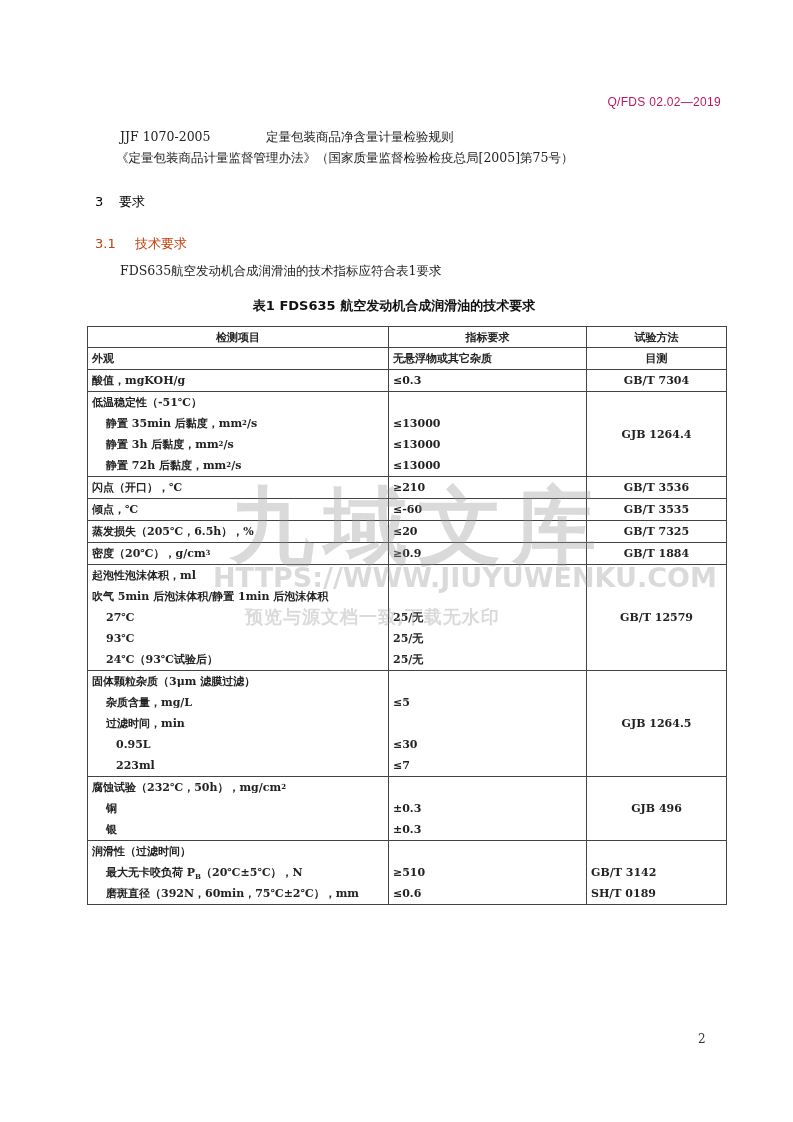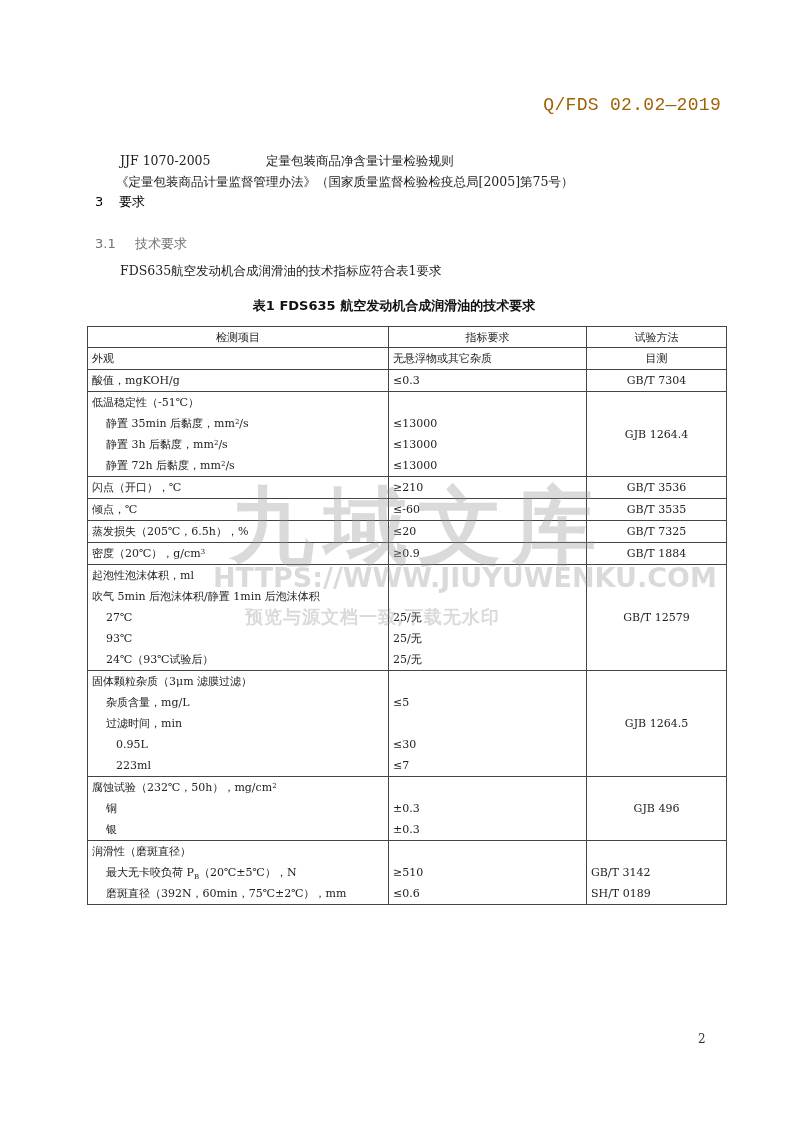--- a/index.html
+++ b/index.html
@@ -1,33 +1,33 @@
 <!DOCTYPE html>
 <html><head>
 <meta charset="utf-8">
 <style>
   html, body { margin:0; padding:0; background:#ffffff; }
   body { width:793px; height:1122px; position:relative; overflow:hidden;
          font-family:"DejaVu Serif","Liberation Serif",serif; color:#222; }
   .abs { position:absolute; white-space:nowrap; }
-  .docnum { right:72px; top:95px; font-family:Liberation Mono, monospace; font-size:18px; letter-spacing:0.3px; color:#a16207; }
-  .ref { left:120px; font-size:12.5px; color:#222;margin-top:24px; }
+  .docnum { right:72px; top:95px; font-family:Liberation Sans, sans-serif; font-size:12px; letter-spacing:0.3px; color:#be185d; }
+  .ref { left:120px; font-size:12.5px; color:#222; }
   .ref1 { top:129px; }
   .ref1 .code { display:inline-block; width:146px; }
   .ref2 { top:150px; left:116px; }
   .h3 { left:95px; top:193px; font-family:"DejaVu Sans","Liberation Sans",sans-serif; font-size:13px; color:#000000; }
   .h3 .num { display:inline-block; width:24px; }
-  .h31 { left:95px; top:235px; font-family:"DejaVu Sans","Liberation Sans",sans-serif; font-size:13px; color:#737373; }
+  .h31 { left:95px; top:235px; font-family:"DejaVu Sans","Liberation Sans",sans-serif; font-size:13px; color:#c2410c; }
   .h31 .num { display:inline-block; width:40px; }
   .para { left:120px; top:263px; font-size:12.5px; color:#222; }
   .caption { left:0; width:740px; text-align:center; top:297px; font-family:"DejaVu Sans","Liberation Sans",sans-serif; font-size:13px; font-weight:bold; color:#111; padding-left:48px; box-sizing:border-box; }
 
   table.spec { position:absolute; left:87px; top:326px; width:639px; border-collapse:collapse;
                font-size:11px; color:#222; border:1.5px solid #222; table-layout:fixed; }
-  table.spec td, table.spec th { border:1px solid #444; padding:0 4px; vertical-align:middle; font-weight:normal; }
+  table.spec td, table.spec th { border:1px solid #444; padding:0 4px; vertical-align:middle; font-weight:bold; }
   table.spec th { height:20px; text-align:center; }
   col.c1 { width:301px; } col.c2 { width:198px; } col.c3 { width:140px; }
   .lines div { height:21px; line-height:21px; white-space:nowrap; }
   .ind1 { padding-left:14px; }
   .ind2 { padding-left:24px; }
   .center { text-align:left; }
   td.mid { text-align:center; }
   sup { font-size:7px; vertical-align:top; position:relative; top:-1px; }
   sub { font-size:7px; }
 
@@ -193,21 +193,21 @@
       <div></div>
       <div>±0.3</div>
       <div>±0.3</div>
     </td>
     <td class="mid">GJB 496</td>
   </tr>
 
 
   <tr>
     <td class="lines">
-      <div>润滑性（磨斑直径）</div>
+      <div>润滑性（过滤时间）</div>
       <div class="ind1">最大无卡咬负荷 P<sub>B</sub>（20℃±5℃），N</div>
       <div class="ind1">磨斑直径（392N，60min，75℃±2℃），mm</div>
     </td>
     <td class="lines center">
       <div></div>
       <div>≥510</div>
       <div>≤0.6</div>
     </td>
     <td class="lines center">
       <div></div>

